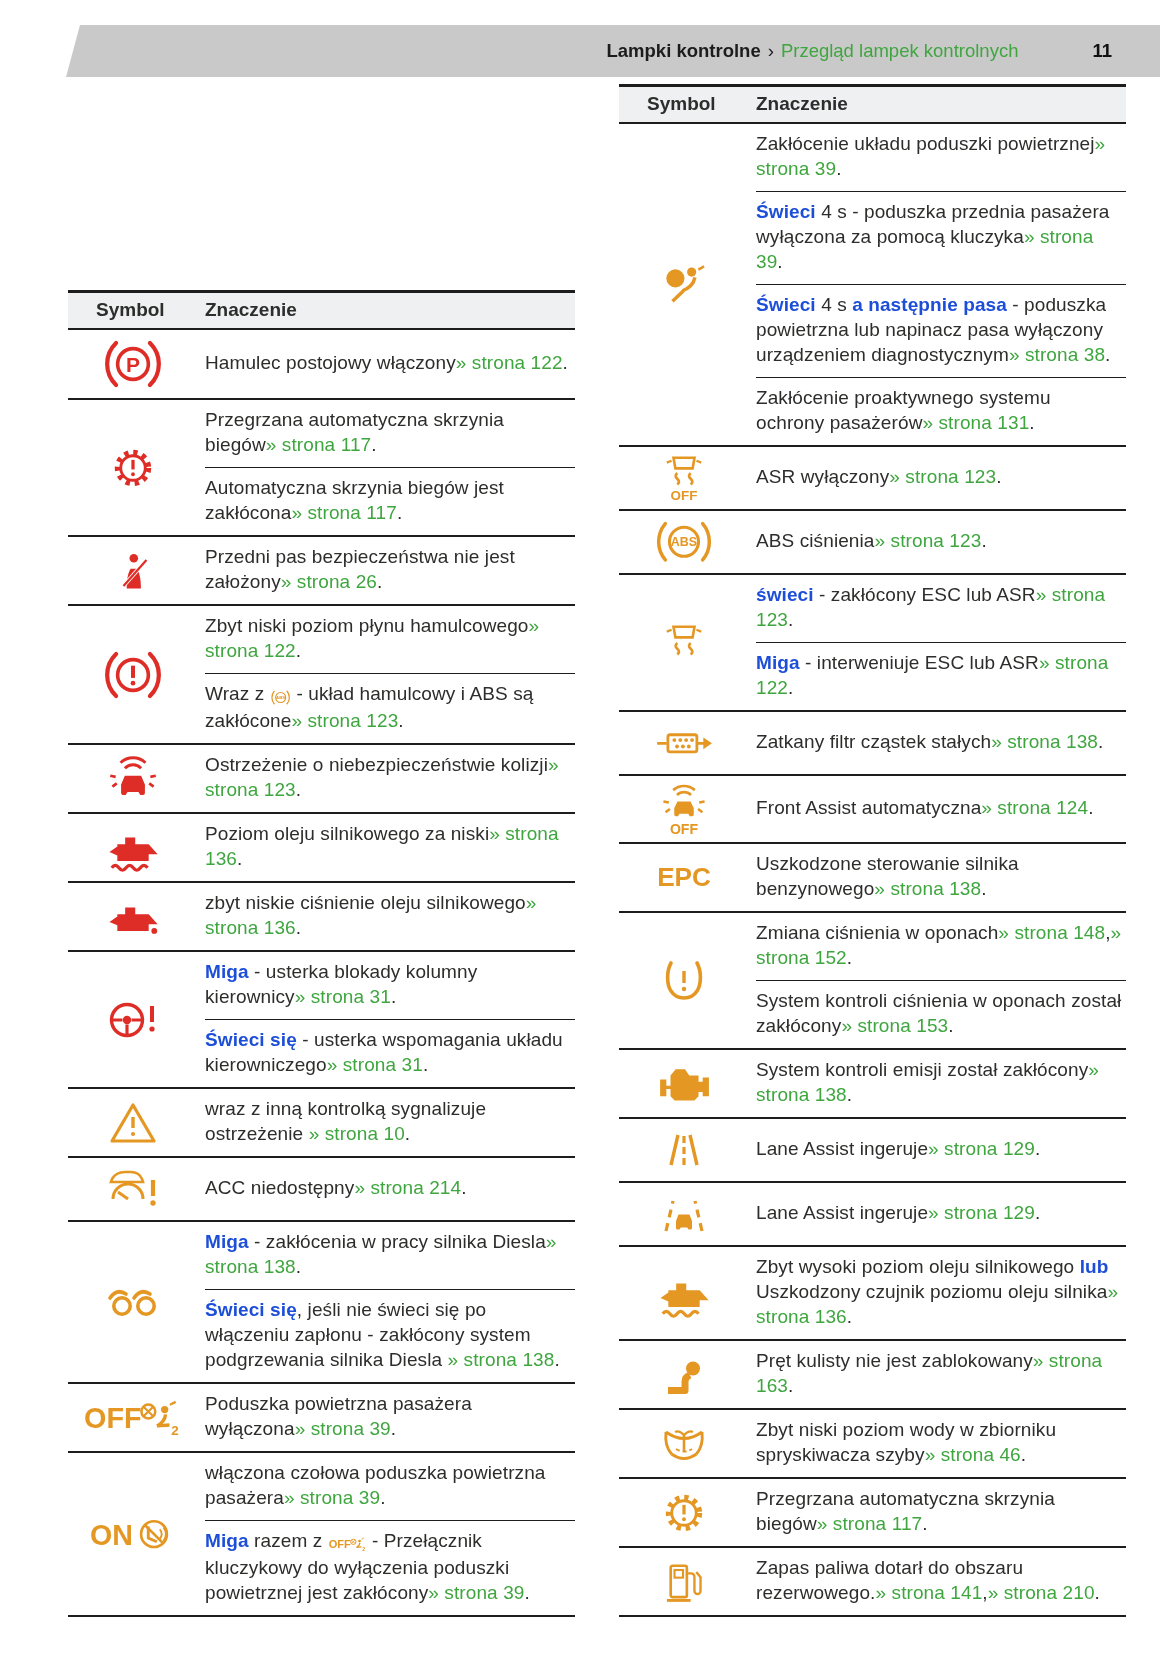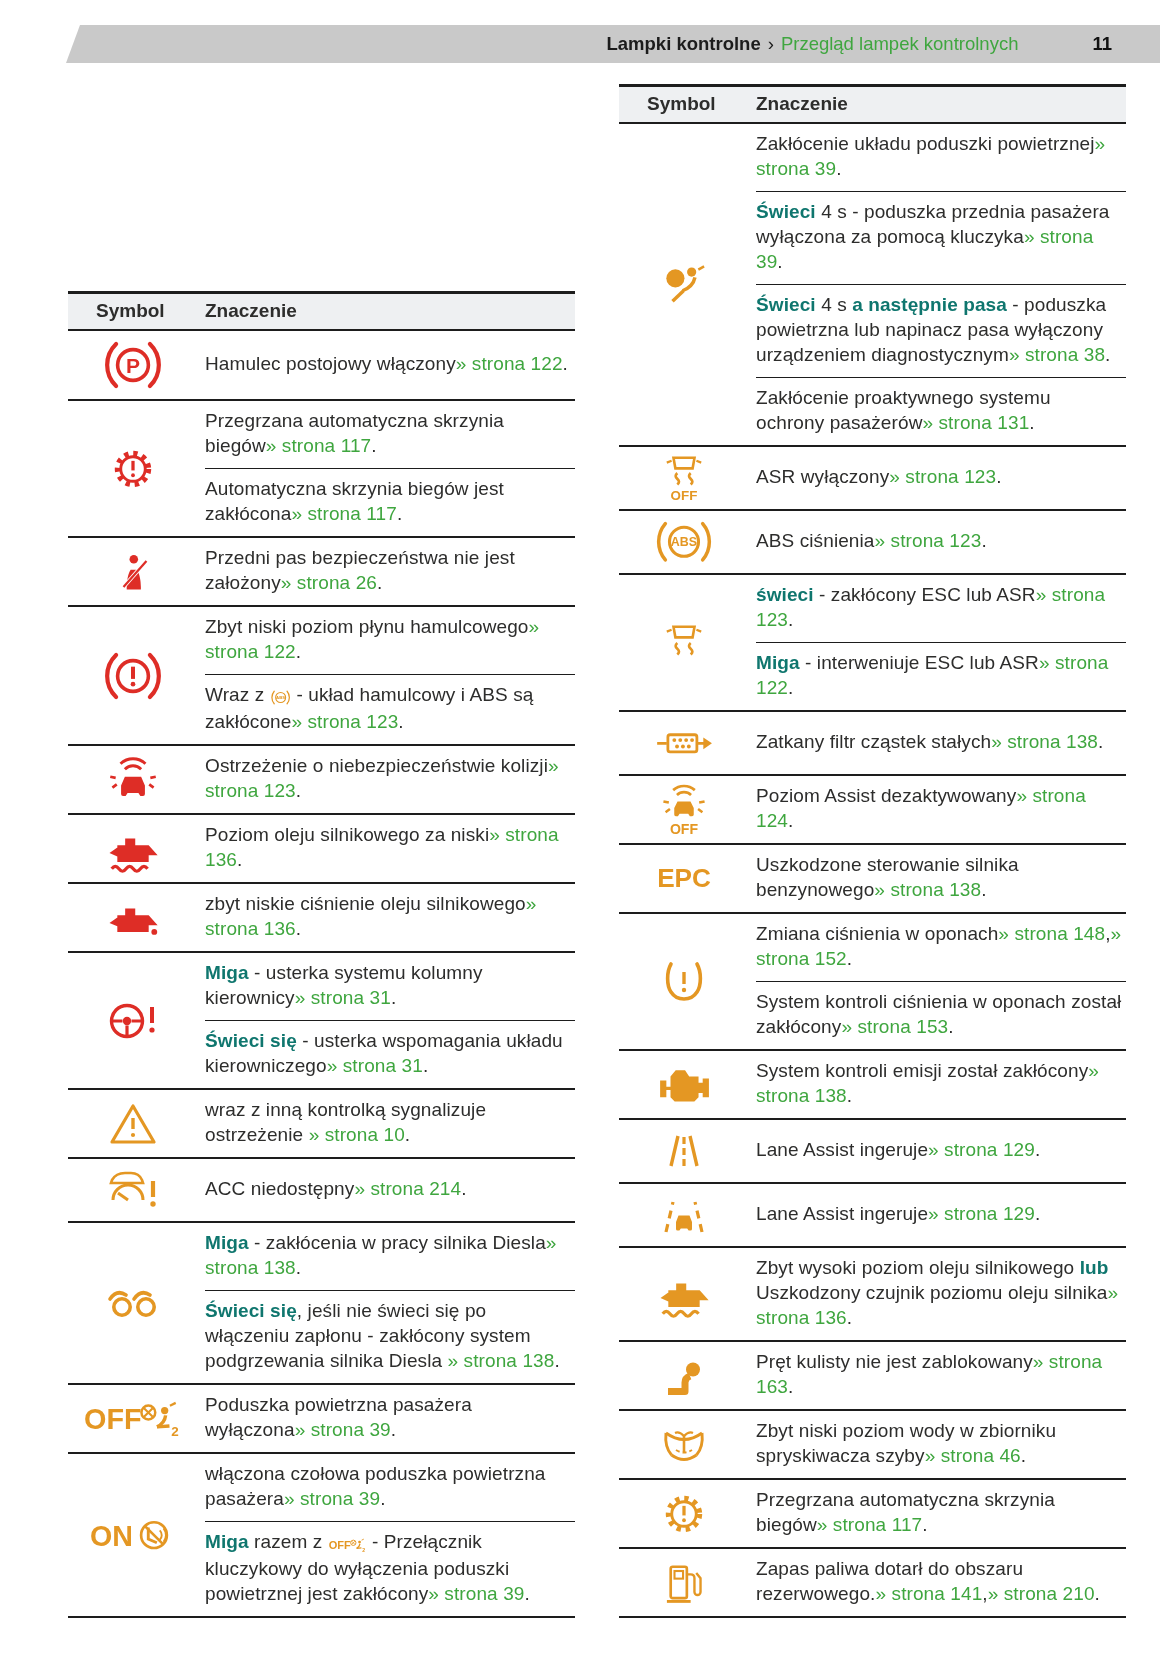--- a/index.html
+++ b/index.html
@@ -7,21 +7,21 @@
     --banner:#c9c9c9; --thead:#eef0f2;
   }
   *{margin:0;padding:0;box-sizing:border-box;}
   body{background:#ffffff;}
   .page{
     position:relative; width:1166px; height:1654px; background:#fff; overflow:hidden;
     font-family:"Liberation Sans", sans-serif; color:var(--ink);
   }
   
   .banner{
-    position:absolute; left:66px; top:25px; width:1094px; height:38px;
+    position:absolute; left:66px; top:25px; width:1094px; height:52px;
     background:var(--banner);
     clip-path:polygon(14px 0, 100% 0, 100% 100%, 0 100%);
     display:flex; align-items:center; justify-content:flex-end;
     padding-right:48px; font-size:18.5px; white-space:nowrap;
   }
   .crumb-main{font-weight:bold; color:#1c1c1c;}
   .crumb-sep{margin:0 7px; color:#1c1c1c;}
   .crumb-sub{color:var(--green);}
   .pagenum{font-weight:bold; color:#111; margin-left:74px;}
   
@@ -36,21 +36,21 @@
   .row{display:flex; border-bottom:2px solid var(--line); align-items:center;}
   .sym{
     width:137px; flex:none; min-height:62px; align-self:stretch;
     display:flex; align-items:center; justify-content:center; padding:6px 14px 6px 6px;
   }
   .sym svg{display:block;}
   .entries{flex:1; display:flex; flex-direction:column;}
   .entry{padding:7px 4px 10px 0;}
   .entry + .entry{border-top:1.5px solid var(--line);}
   .entry p{font-size:19px; line-height:25px; letter-spacing:.1px;}
-  .entry strong{font-weight:bold; color:#0f766e;}
+  .entry strong{font-weight:bold; color:#1d4ed8;}
   a.plink{color:var(--green); text-decoration:none; cursor:pointer;}
   .inl{display:inline-block; vertical-align:-2px; margin:0 1px;}
   .inl svg{height:15px; width:auto; display:inline-block; vertical-align:middle;}
   .inl.wide svg{height:14px;}
 </style>
 </head>
 <body>
 
 <div class="page">
   <header class="banner">
@@ -197,21 +197,21 @@
                 <circle cx="21" cy="22" r="15.5" fill="none" stroke="currentColor" stroke-width="3.4"></circle>
                 <circle cx="21" cy="22" r="4.2" fill="currentColor"></circle>
                 <path d="M6 22h10.5M36 22H25.5M21 26.5V37" stroke="currentColor" stroke-width="3.2"></path>
                 <path d="M46 8v16" stroke="currentColor" stroke-width="4"></path>
                 <circle cx="46" cy="31" r="2.6" fill="currentColor"></circle>
               </svg>
             </span>
           </div>
           <div class="entries">
             <div class="entry">
-              <p><strong>Miga</strong><span> - usterka systemu kolumny kierownicy</span><a class="plink">» strona 31</a><span>.</span></p>
+              <p><strong>Miga</strong><span> - usterka blokady kolumny kierownicy</span><a class="plink">» strona 31</a><span>.</span></p>
             </div>
             <div class="entry">
               <p><strong>Świeci się</strong><span> - usterka wspomagania układu kierowniczego</span><a class="plink">» strona 31</a><span>.</span></p>
             </div>
           </div>
         </div>
         <div class="row">
           <div class="sym" style="color: rgb(228, 151, 35);">
             <span>
               <svg width="50" viewBox="0 0 50 46">
@@ -431,21 +431,21 @@
                 <path d="M15 24l3-6h12l3 6v6a1.6 1.6 0 0 1-1.6 1.6h-2l-1.5-2.4h-8l-1.5 2.4h-2A1.6 1.6 0 0 1 15 30z" fill="currentColor"></path>
                 <path d="M17.5 12a9.5 9.5 0 0 1 13 0" fill="none" stroke="currentColor" stroke-width="2.5"></path>
                 <path d="M14 7.5a15 15 0 0 1 20 0" fill="none" stroke="currentColor" stroke-width="2.5"></path>
                 <path d="M10 19l-5-1M38 19l5-1M11 25l-4 3M37 25l4 3" stroke="currentColor" stroke-width="2.3"></path>
                 <text x="24" y="48" text-anchor="middle" font-size="13" font-weight="700" fill="currentColor">OFF</text>
               </svg>
             </span>
           </div>
           <div class="entries">
             <div class="entry">
-              <p><span>Poziom Assist dezaktywowany</span><a class="plink">» strona 124</a><span>.</span></p>
+              <p><span>Front Assist automatyczna</span><a class="plink">» strona 124</a><span>.</span></p>
             </div>
           </div>
         </div>
         <div class="row">
           <div class="sym" style="color: rgb(228, 151, 35);">
             <span>
               <svg width="62" viewBox="0 0 64 28">
                 <text x="32" y="23" text-anchor="middle" font-size="27" font-weight="800" fill="currentColor">EPC</text>
               </svg>
             </span>

